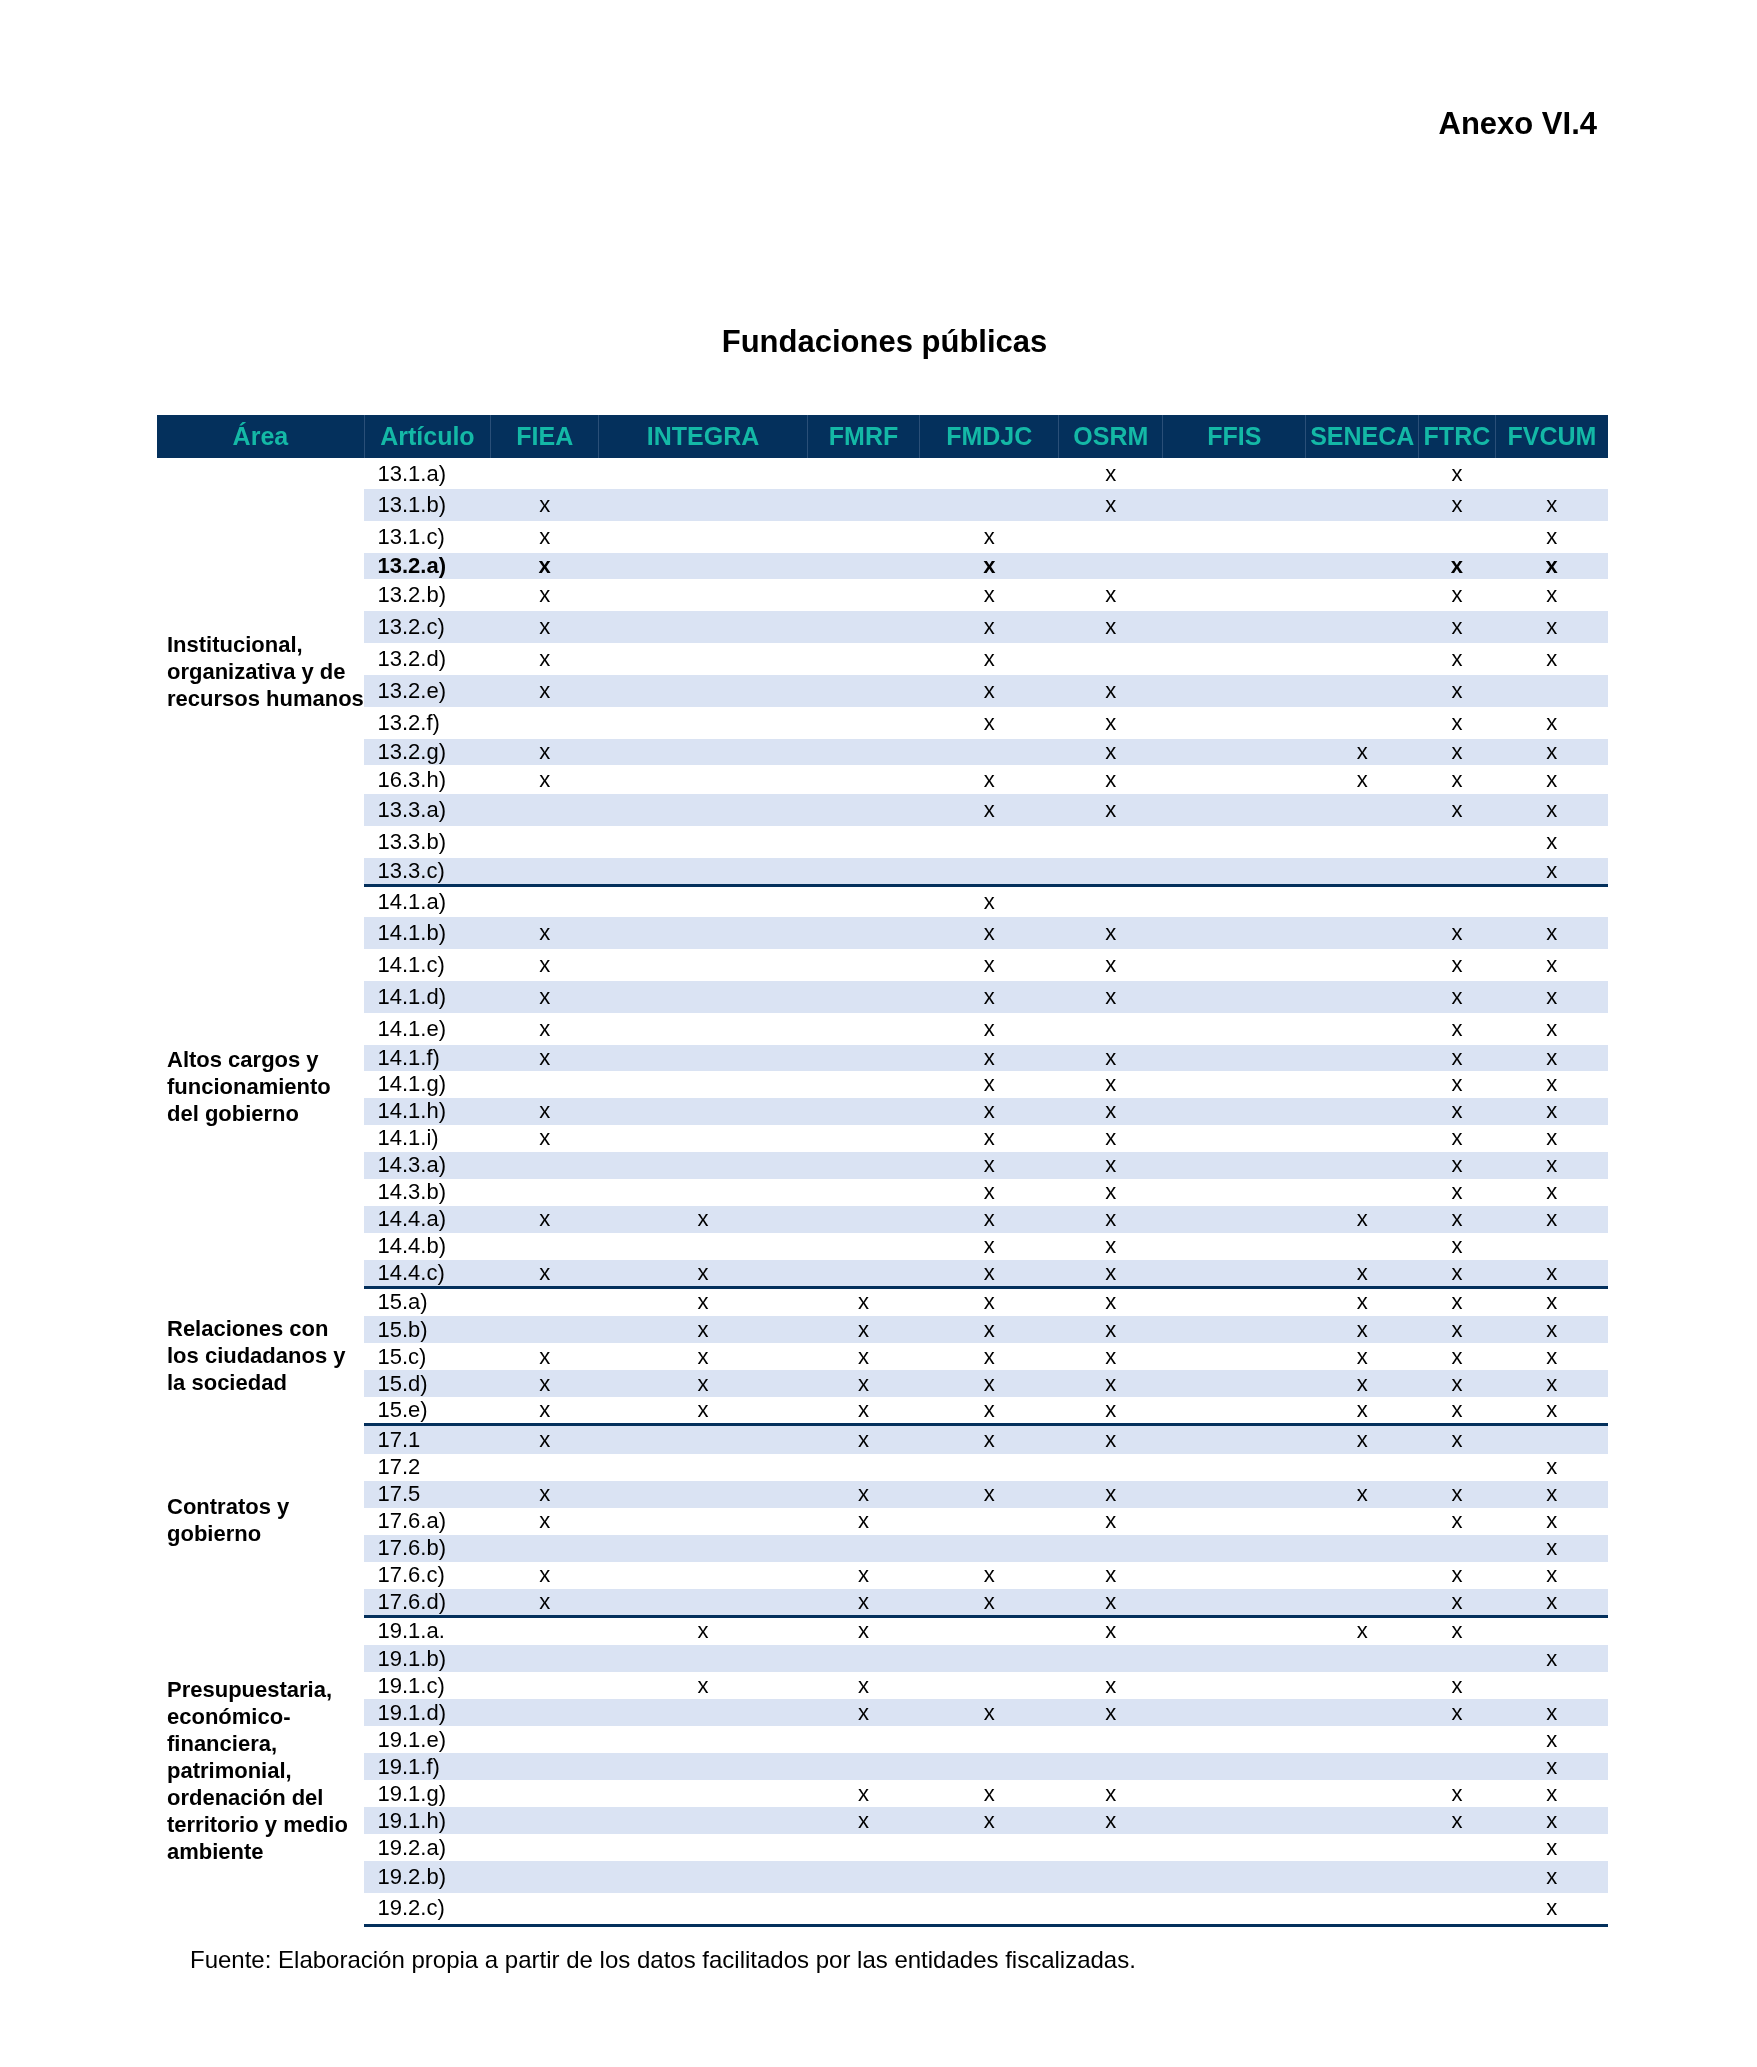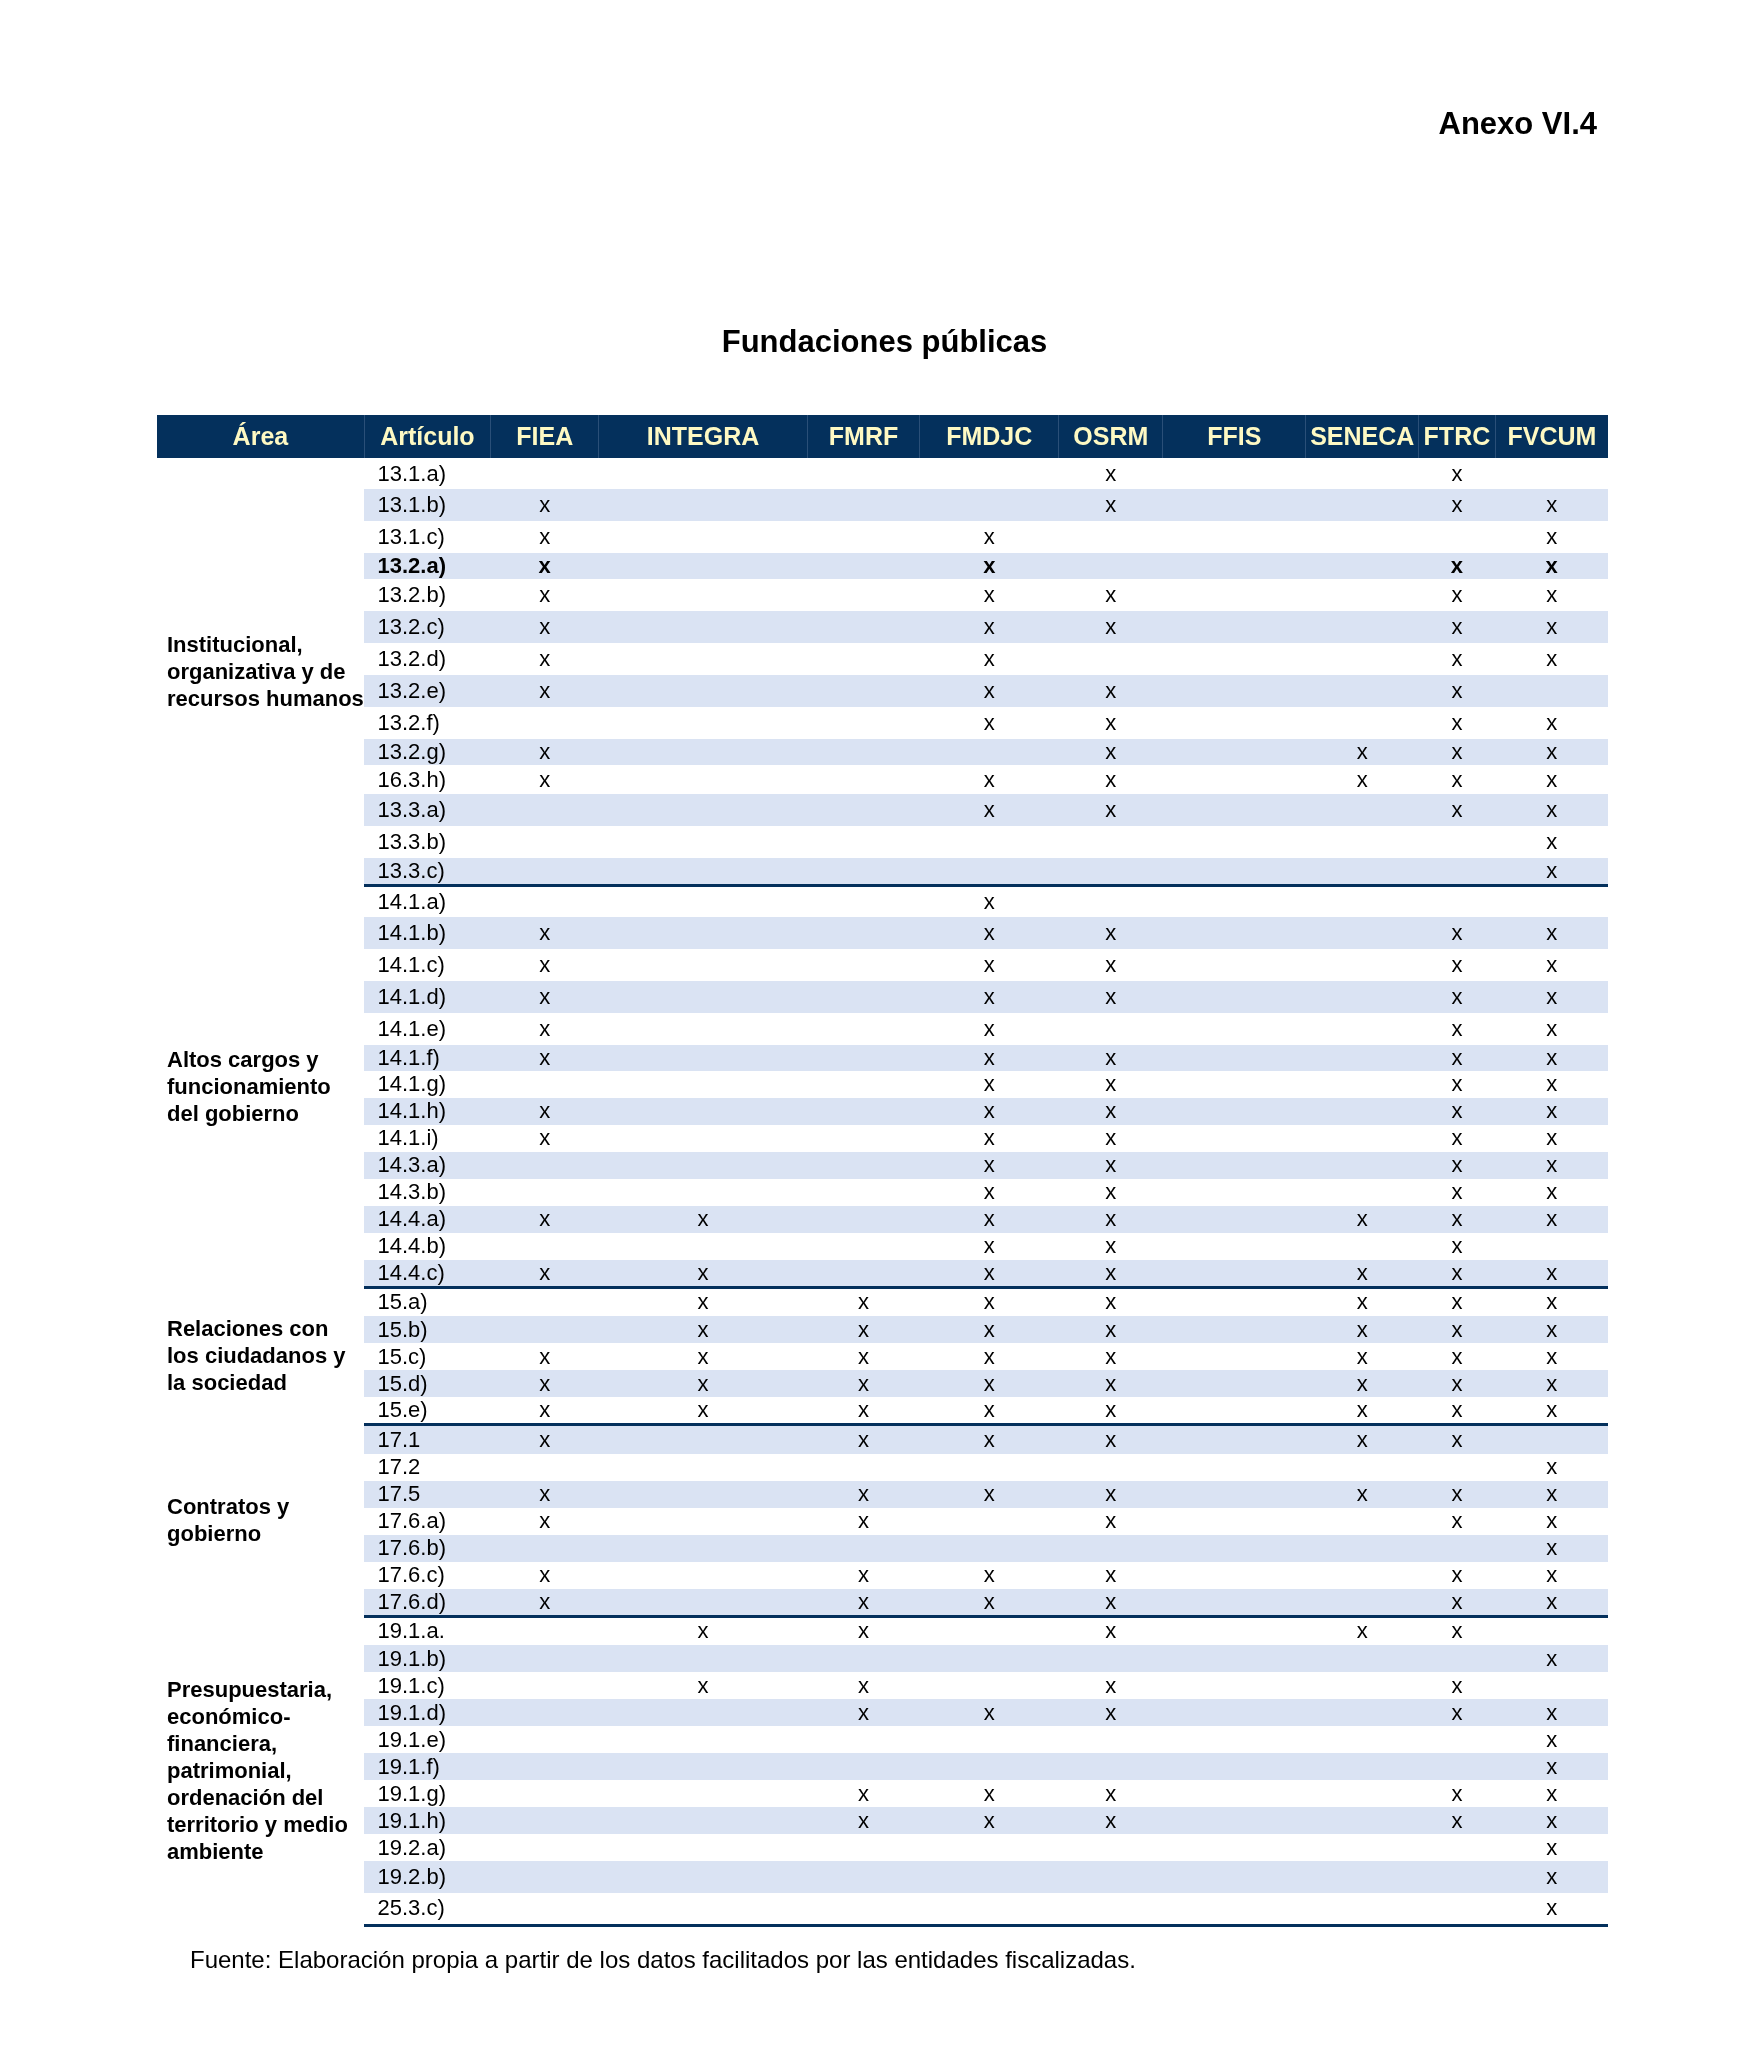--- a/index.html
+++ b/index.html
@@ -1,21 +1,21 @@
 <!DOCTYPE html>
 <html style="font-size:13.2px"><head>
 <meta charset="utf-8">
 <style>
   html, body { margin:0; padding:0; background:#ffffff; }
   body { width:1757px; height:2067px; position:relative; font-family:"Liberation Sans", sans-serif; color:#000; }
   .annex { position:absolute; right:160px; top:106px; font-size:31px; font-weight:bold; }
   .title { position:absolute; left:149px; width:1471px; top:195px; text-align:center; font-size:31px; font-weight:bold; line-height:38px; }
   .subtitle { position:absolute; left:149px; width:1471px; top:324px; text-align:center; font-size:31px; font-weight:bold; }
   table { position:absolute; left:157px; top:415px; width:1451px; border-collapse:collapse; table-layout:fixed; }
-  thead th { background:#04305c; color:#fef9c3; font-size:25px; font-weight:bold; height:43px; padding:0; text-align:center; border-left:0.8px solid #2a4f78; }
+  thead th { background:#04305c; color:#14b8a6; font-size:25px; font-weight:bold; height:43px; padding:0; text-align:center; border-left:0.8px solid #2a4f78; }
   thead th:first-child { border-left:none; }
   td { padding:0; font-size:22px; vertical-align:middle; }
   td.area { font-weight:bold; font-size:22px; line-height:27px; padding-left:10px; vertical-align:middle; background:#fff; }
   td.art { padding-left:13.2px; }
   td.mark { text-align:center; }
   tr.stripe td.cell { background:#dae3f3; }
   tr.sep td.cell { border-bottom:3.3px solid #04305c; }
   .source { position:absolute; left:190px; top:1946px; font-size:24px; }
 </style>
 </head>
@@ -655,21 +655,21 @@
         <td class="mark cell"></td>
         <td class="mark cell"></td>
         <td class="mark cell"></td>
         <td class="mark cell"></td>
         <td class="mark cell"></td>
         <td class="mark cell"></td>
         <td class="mark cell"></td>
         <td class="mark cell">x</td>
       </tr>
       <tr class="sep" style="height: 32px;">
-        <td class="art cell">25.3.c)</td>
+        <td class="art cell">19.2.c)</td>
         <td class="mark cell"></td>
         <td class="mark cell"></td>
         <td class="mark cell"></td>
         <td class="mark cell"></td>
         <td class="mark cell"></td>
         <td class="mark cell"></td>
         <td class="mark cell"></td>
         <td class="mark cell"></td>
         <td class="mark cell">x</td>
       </tr>

